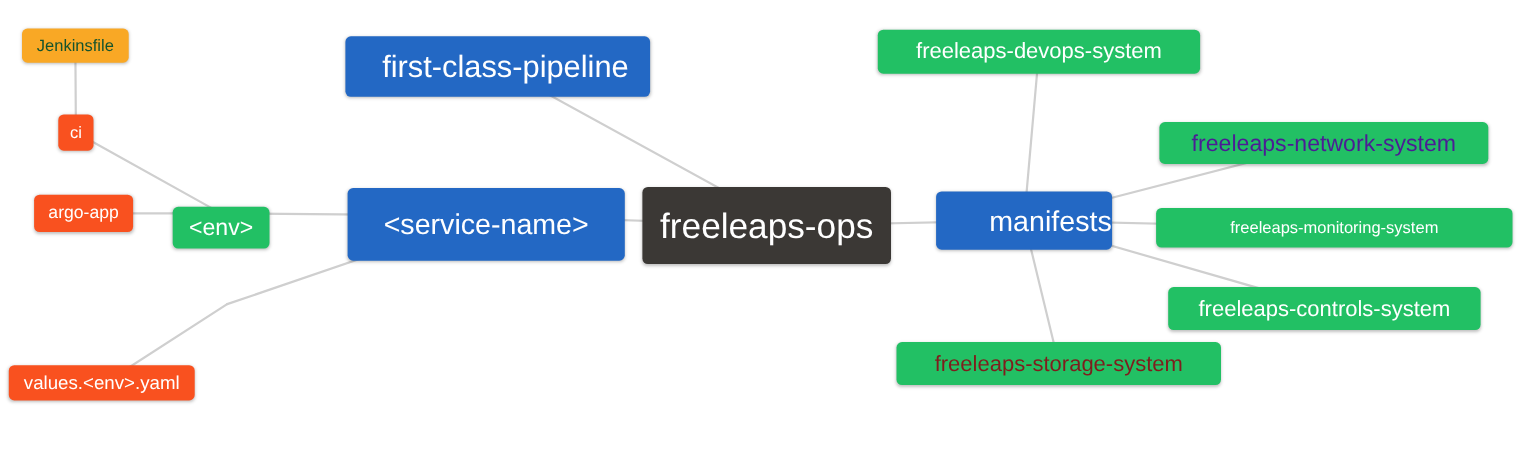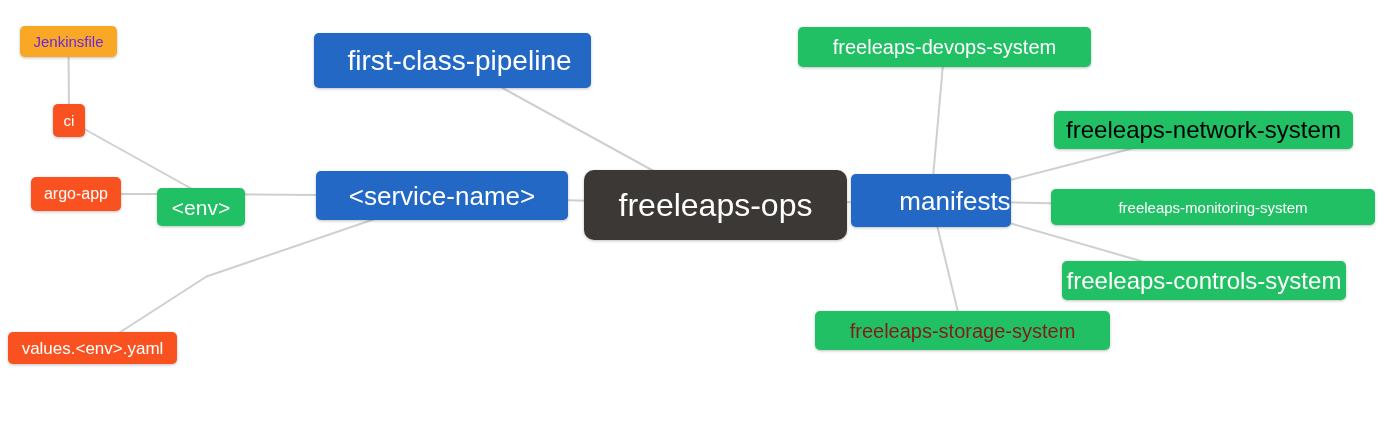--- a/index.html
+++ b/index.html
@@ -51,27 +51,27 @@
       <line x1="452.5" y1="60.5" x2="715.5" y2="205" stroke="#cfcfcf" stroke-width="2" stroke-linecap="round"></line>
       <line x1="442" y1="196" x2="715.5" y2="205" stroke="#cfcfcf" stroke-width="2" stroke-linecap="round"></line>
       <line x1="715.5" y1="205" x2="931" y2="200.5" stroke="#cfcfcf" stroke-width="2" stroke-linecap="round"></line>
       <line x1="931" y1="200.5" x2="944.5" y2="47" stroke="#cfcfcf" stroke-width="2" stroke-linecap="round"></line>
       <line x1="931" y1="200.5" x2="1203.5" y2="130" stroke="#cfcfcf" stroke-width="2" stroke-linecap="round"></line>
       <line x1="931" y1="200.5" x2="1213" y2="207" stroke="#cfcfcf" stroke-width="2" stroke-linecap="round"></line>
       <line x1="931" y1="200.5" x2="1208.5" y2="280.5" stroke="#cfcfcf" stroke-width="2" stroke-linecap="round"></line>
       <line x1="931" y1="200.5" x2="962.5" y2="330.5" stroke="#cfcfcf" stroke-width="2" stroke-linecap="round"></line>
     </svg>
 
-<div class="node" style="left: 20px; top: 26px; width: 97px; height: 31px; font-size: 15px; background: rgb(249, 168, 37); color: #6d28d9;">Jenkinsfile</div>
+<div class="node" style="left: 20px; top: 26px; width: 97px; height: 31px; font-size: 15px; background: rgb(249, 168, 37); color: #14532d;">Jenkinsfile</div>
     <div class="node" style="left: 53px; top: 104px; width: 32px; height: 33px; font-size: 15px; background: rgb(249, 81, 31); color: rgb(255, 255, 255);">ci</div>
     <div class="node" style="left: 31px; top: 177px; width: 90px; height: 34px; font-size: 16px; background: rgb(249, 81, 31); color: rgb(255, 255, 255);">argo-app</div>
     <div class="node" style="left: 157px; top: 188px; width: 88px; height: 38px; font-size: 21px; background: rgb(34, 192, 100); color: rgb(255, 255, 255);">&lt;env&gt;</div>
     <div class="node" style="left: 8px; top: 332px; width: 169px; height: 32px; font-size: 17px; background: rgb(249, 81, 31); color: rgb(255, 255, 255);">values.&lt;env&gt;.yaml</div>
     <div class="node" style="left: 314px; top: 33px; width: 277px; height: 55px; font-size: 28px; background: rgb(35, 104, 196); color: rgb(255, 255, 255); padding-left: 14px;">first-class-pipeline</div>
-    <div class="node" style="left: 316px; top: 171px; width: 252px; height: 49px; font-size: 26px; background: rgb(35, 104, 196); color: rgb(255, 255, 255);">&lt;service-name&gt;</div>
-    <div class="node" style="left: 584px; top: 170px; width: 263px; height: 70px; font-size: 32px; background: rgb(59, 56, 53); color: rgb(255, 255, 255); border-radius: 10px;">freeleaps-ops</div>
+    <div class="node" style="left: 316px; top: 171px; width: 252px; height: 66px; font-size: 26px; background: rgb(35, 104, 196); color: rgb(255, 255, 255);">&lt;service-name&gt;</div>
+    <div class="node" style="left: 584px; top: 170px; width: 226px; height: 70px; font-size: 32px; background: rgb(59, 56, 53); color: rgb(255, 255, 255);">freeleaps-ops</div>
     <div class="node" style="left: 851px; top: 174px; width: 160px; height: 53px; font-size: 26px; background: rgb(35, 104, 196); color: rgb(255, 255, 255); padding-left: 48px;">manifests</div>
     <div class="node" style="left: 798px; top: 27px; width: 293px; height: 40px; font-size: 20px; background: rgb(34, 192, 100); color: rgb(255, 255, 255);">freeleaps-devops-system</div>
-    <div class="node" style="left: 1054px; top: 111px; width: 299px; height: 38px; font-size: 24px; background: rgb(34, 192, 100); color: #000000;">freeleaps-network-system</div>
+    <div class="node" style="left: 1054px; top: 111px; width: 299px; height: 38px; font-size: 21px; background: rgb(34, 192, 100); color: #4c1d95;">freeleaps-network-system</div>
     <div class="node" style="left: 1051px; top: 189px; width: 324px; height: 36px; font-size: 15px; background: rgb(34, 192, 100); color: rgb(255, 255, 255);">freeleaps-monitoring-system</div>
-    <div class="node" style="left: 1062px; top: 261px; width: 284px; height: 39px; font-size: 24px; background: rgb(34, 192, 100); color: rgb(255, 255, 255);">freeleaps-controls-system</div>
+    <div class="node" style="left: 1062px; top: 261px; width: 284px; height: 39px; font-size: 20px; background: rgb(34, 192, 100); color: rgb(255, 255, 255);">freeleaps-controls-system</div>
     <div class="node" style="left: 815px; top: 311px; width: 295px; height: 39px; font-size: 20px; background: rgb(34, 192, 100); color: #7f1d1d;">freeleaps-storage-system</div>
   </div>
 
 </body></html>

